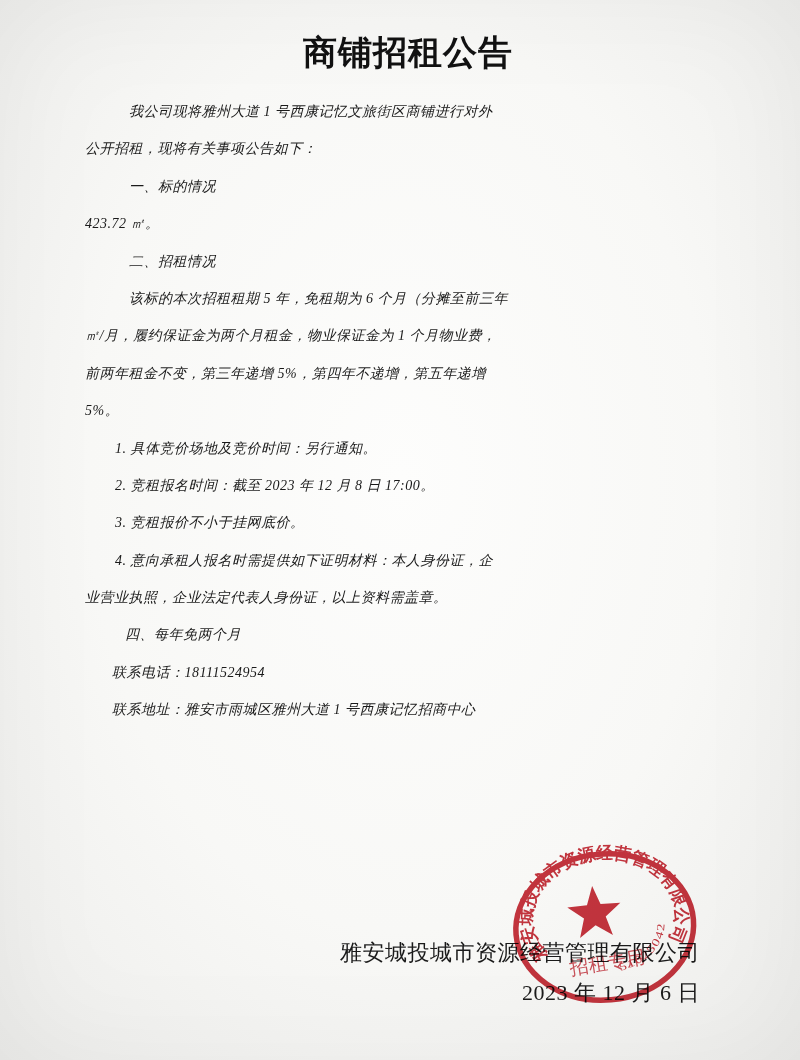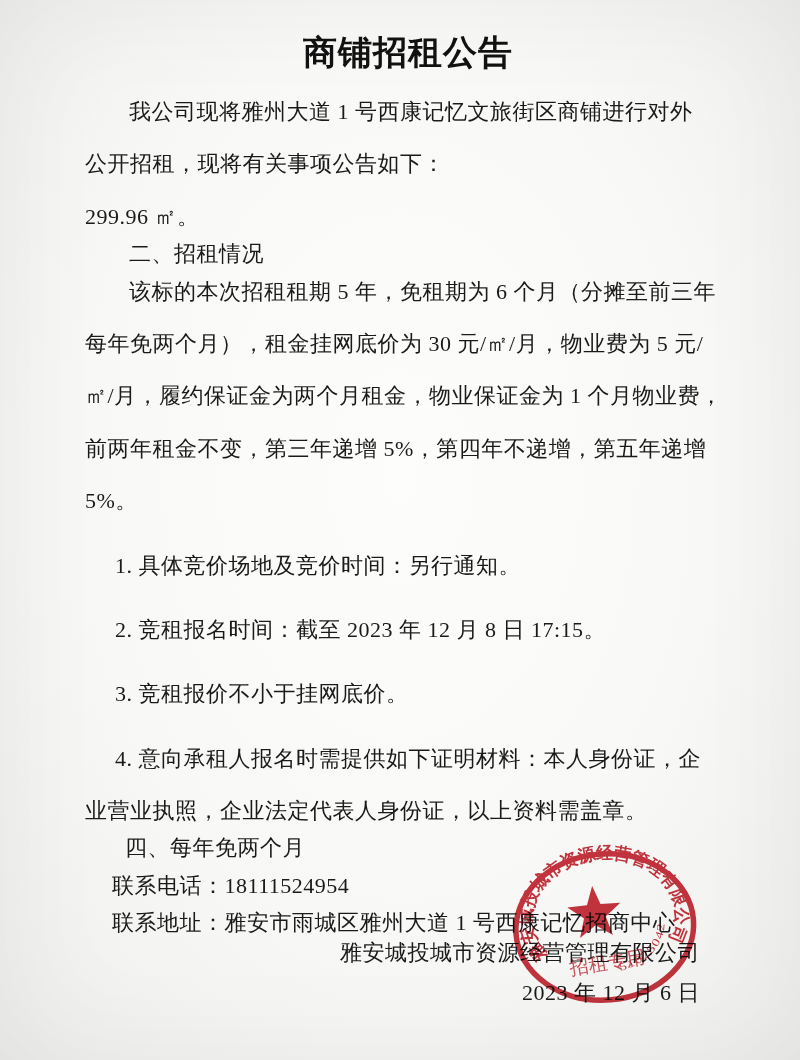--- a/index.html
+++ b/index.html
@@ -16,26 +16,26 @@
   }
   .doc-title{
     position:absolute;top:22px;left:0;width:100%;
     text-align:center;font-size:34px;font-weight:700;color:#111;
     letter-spacing:1px;margin:8px;
   }
   .doc-body{
     position:absolute;top:93px;left:85px;width:632px;
   }
   .line{
-    height:37.4px;line-height:37.4px;font-size:22px;
-    white-space:pre;letter-spacing:0.5px;
+    height:37.4px;line-height:37.4px;font-size:14px;
+    white-space:pre;letter-spacing:0.5px;font-style:italic;
   }
   .line--indent{padding-left:44px;}
-  .line--flush{padding-left:0;margin-top:15px;}
-  .line--list{padding-left:30px;margin-top:27px;}
+  .line--flush{padding-left:0;}
+  .line--list{padding-left:30px;}
   .line--section4{padding-left:40px;}
   .line--contact{padding-left:27px;}
   .signature{
     position:absolute;top:938px;right:100px;text-align:right;
   }
   .signature .company{
     font-size:22px;letter-spacing:0.5px;line-height:30px;white-space:pre;
   }
   .signature .date{
     font-size:22px;letter-spacing:0.5px;line-height:30px;margin-top:10px;white-space:pre;
@@ -51,29 +51,29 @@
 </head>
 <body>
 
 <div class="page">
 
   <h1 class="doc-title">商铺招租公告</h1>
 
   <div class="doc-body">
       <div class="line line--indent">我公司现将雅州大道 1 号西康记忆文旅街区商铺进行对外</div>
       <div class="line line--flush">公开招租，现将有关事项公告如下：</div>
-      <div class="line line--flush">299.96 ㎡。</div>
+      <div class="line line--indent">一、标的情况</div>
+      <div class="line line--flush">423.72 ㎡。</div>
       <div class="line line--indent">二、招租情况</div>
       <div class="line line--indent">该标的本次招租租期 5 年，免租期为 6 个月（分摊至前三年</div>
-      <div class="line line--flush">每年免两个月），租金挂网底价为 30 元/㎡/月，物业费为 5 元/</div>
       <div class="line line--flush">㎡/月，履约保证金为两个月租金，物业保证金为 1 个月物业费，</div>
       <div class="line line--flush">前两年租金不变，第三年递增 5%，第四年不递增，第五年递增</div>
       <div class="line line--flush">5%。</div>
       <div class="line line--list">1. 具体竞价场地及竞价时间：另行通知。</div>
-      <div class="line line--list">2. 竞租报名时间：截至 2023 年 12 月 8 日 17:15。</div>
+      <div class="line line--list">2. 竞租报名时间：截至 2023 年 12 月 8 日 17:00。</div>
       <div class="line line--list">3. 竞租报价不小于挂网底价。</div>
       <div class="line line--list">4. 意向承租人报名时需提供如下证明材料：本人身份证，企</div>
       <div class="line line--flush">业营业执照，企业法定代表人身份证，以上资料需盖章。</div>
       <div class="line line--section4">四、每年免两个月</div>
       <div class="line line--contact">联系电话：18111524954</div>
       <div class="line line--contact">联系地址：雅安市雨城区雅州大道 1 号西康记忆招商中心</div>
     </div>
 
   <div class="signature">
     <div class="company">雅安城投城市资源经营管理有限公司</div>

